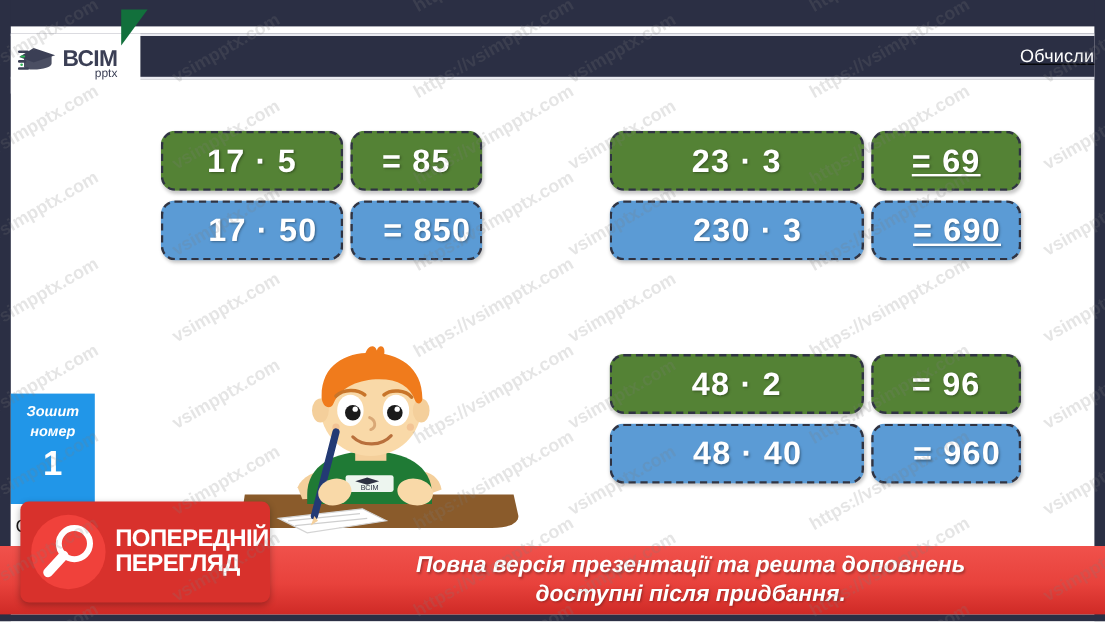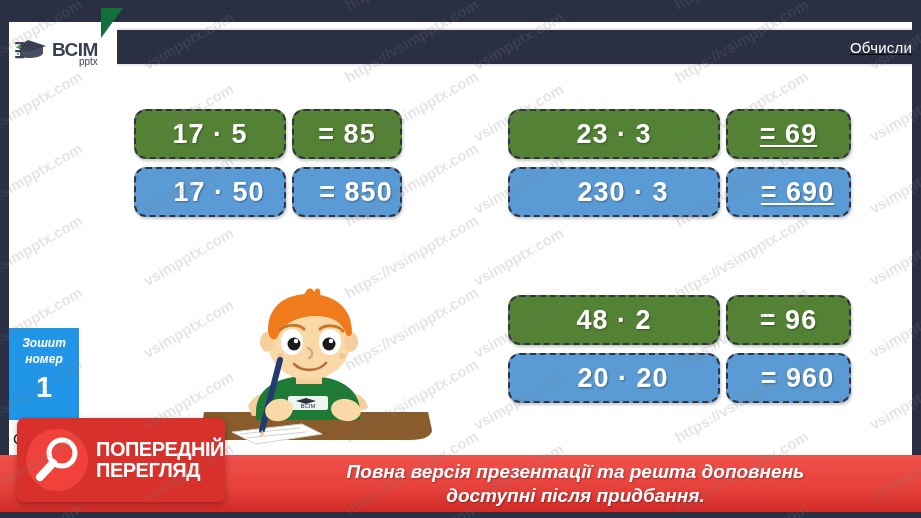--- a/index.html
+++ b/index.html
@@ -404,21 +404,21 @@
       <div class="eq-box res blue">= 690</div>
     </div>
   </div>
 
   <div class="group g3">
     <div class="eq-row">
       <div class="eq-box expr green">48 · 2</div>
       <div class="eq-box res green">= 96</div>
     </div>
     <div class="eq-row">
-      <div class="eq-box expr blue">20 · 20</div>
+      <div class="eq-box expr blue">48 · 40</div>
       <div class="eq-box res blue">= 960</div>
     </div>
   </div>
 
   <div class="hidden-plate">С</div>
 
   <div class="notebook-badge">
     <span class="nb-line">Зошит</span>
     <span class="nb-line">номер</span>
     <span class="nb-number">1</span>

